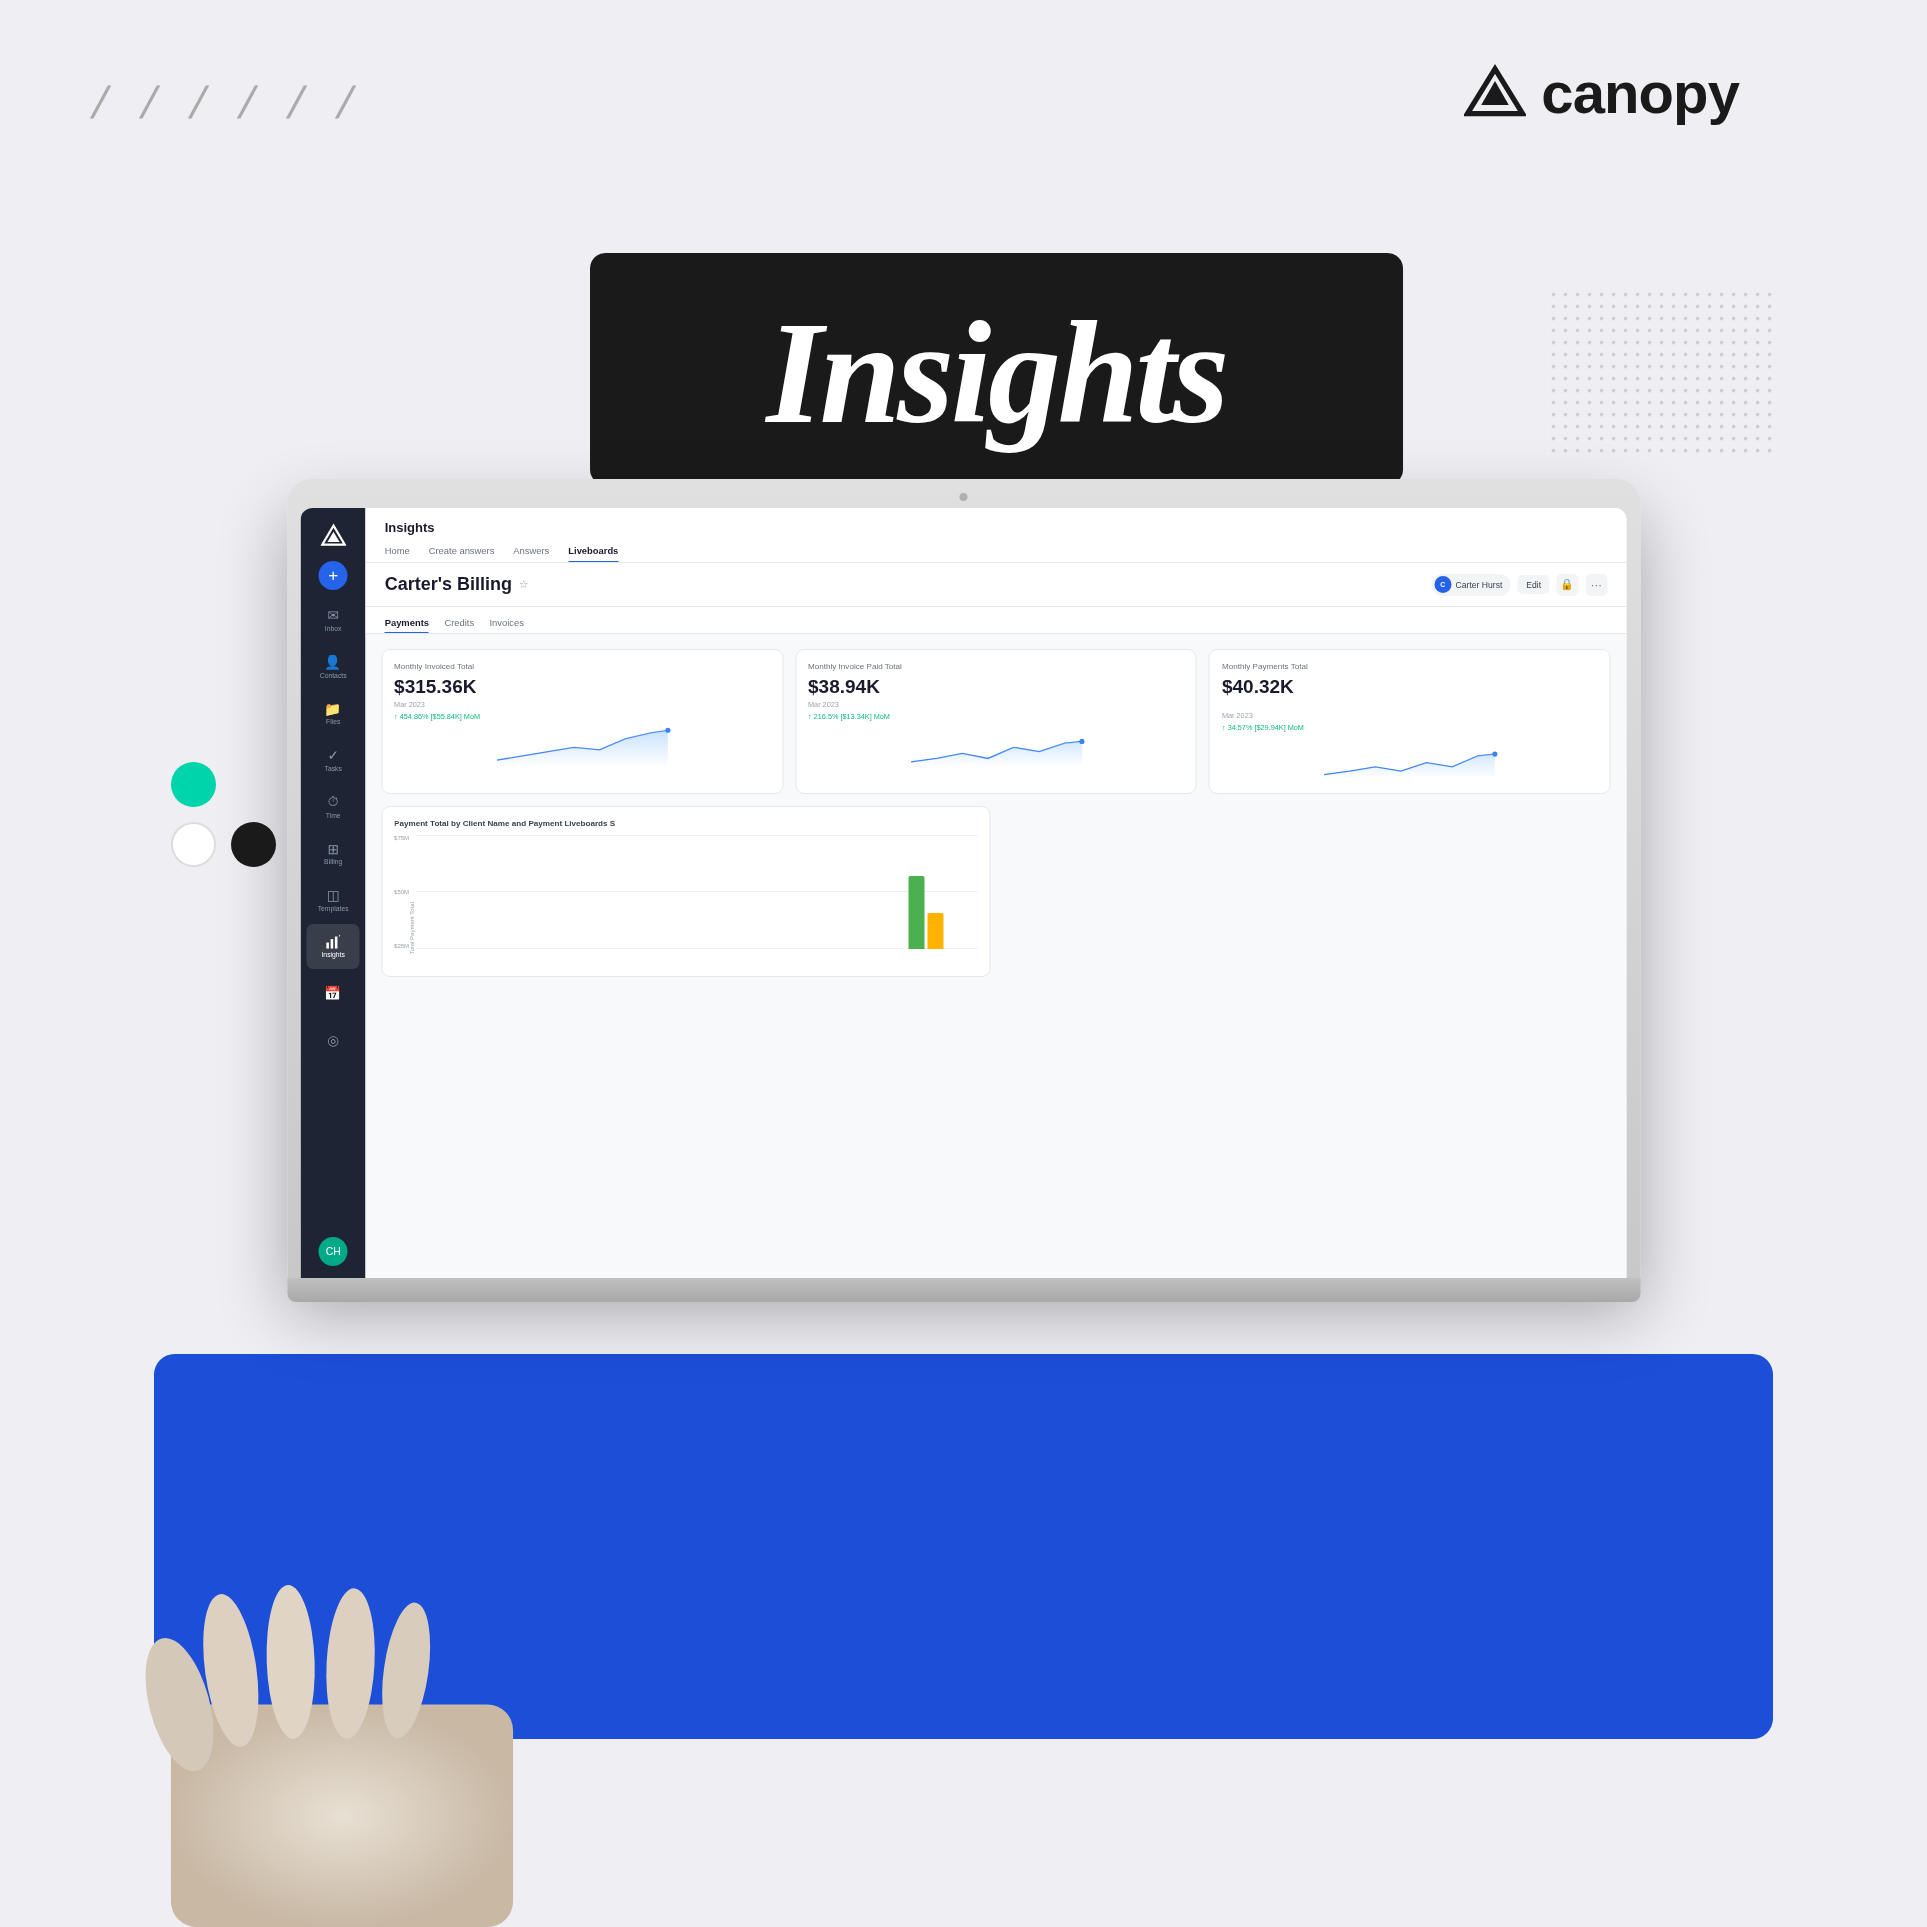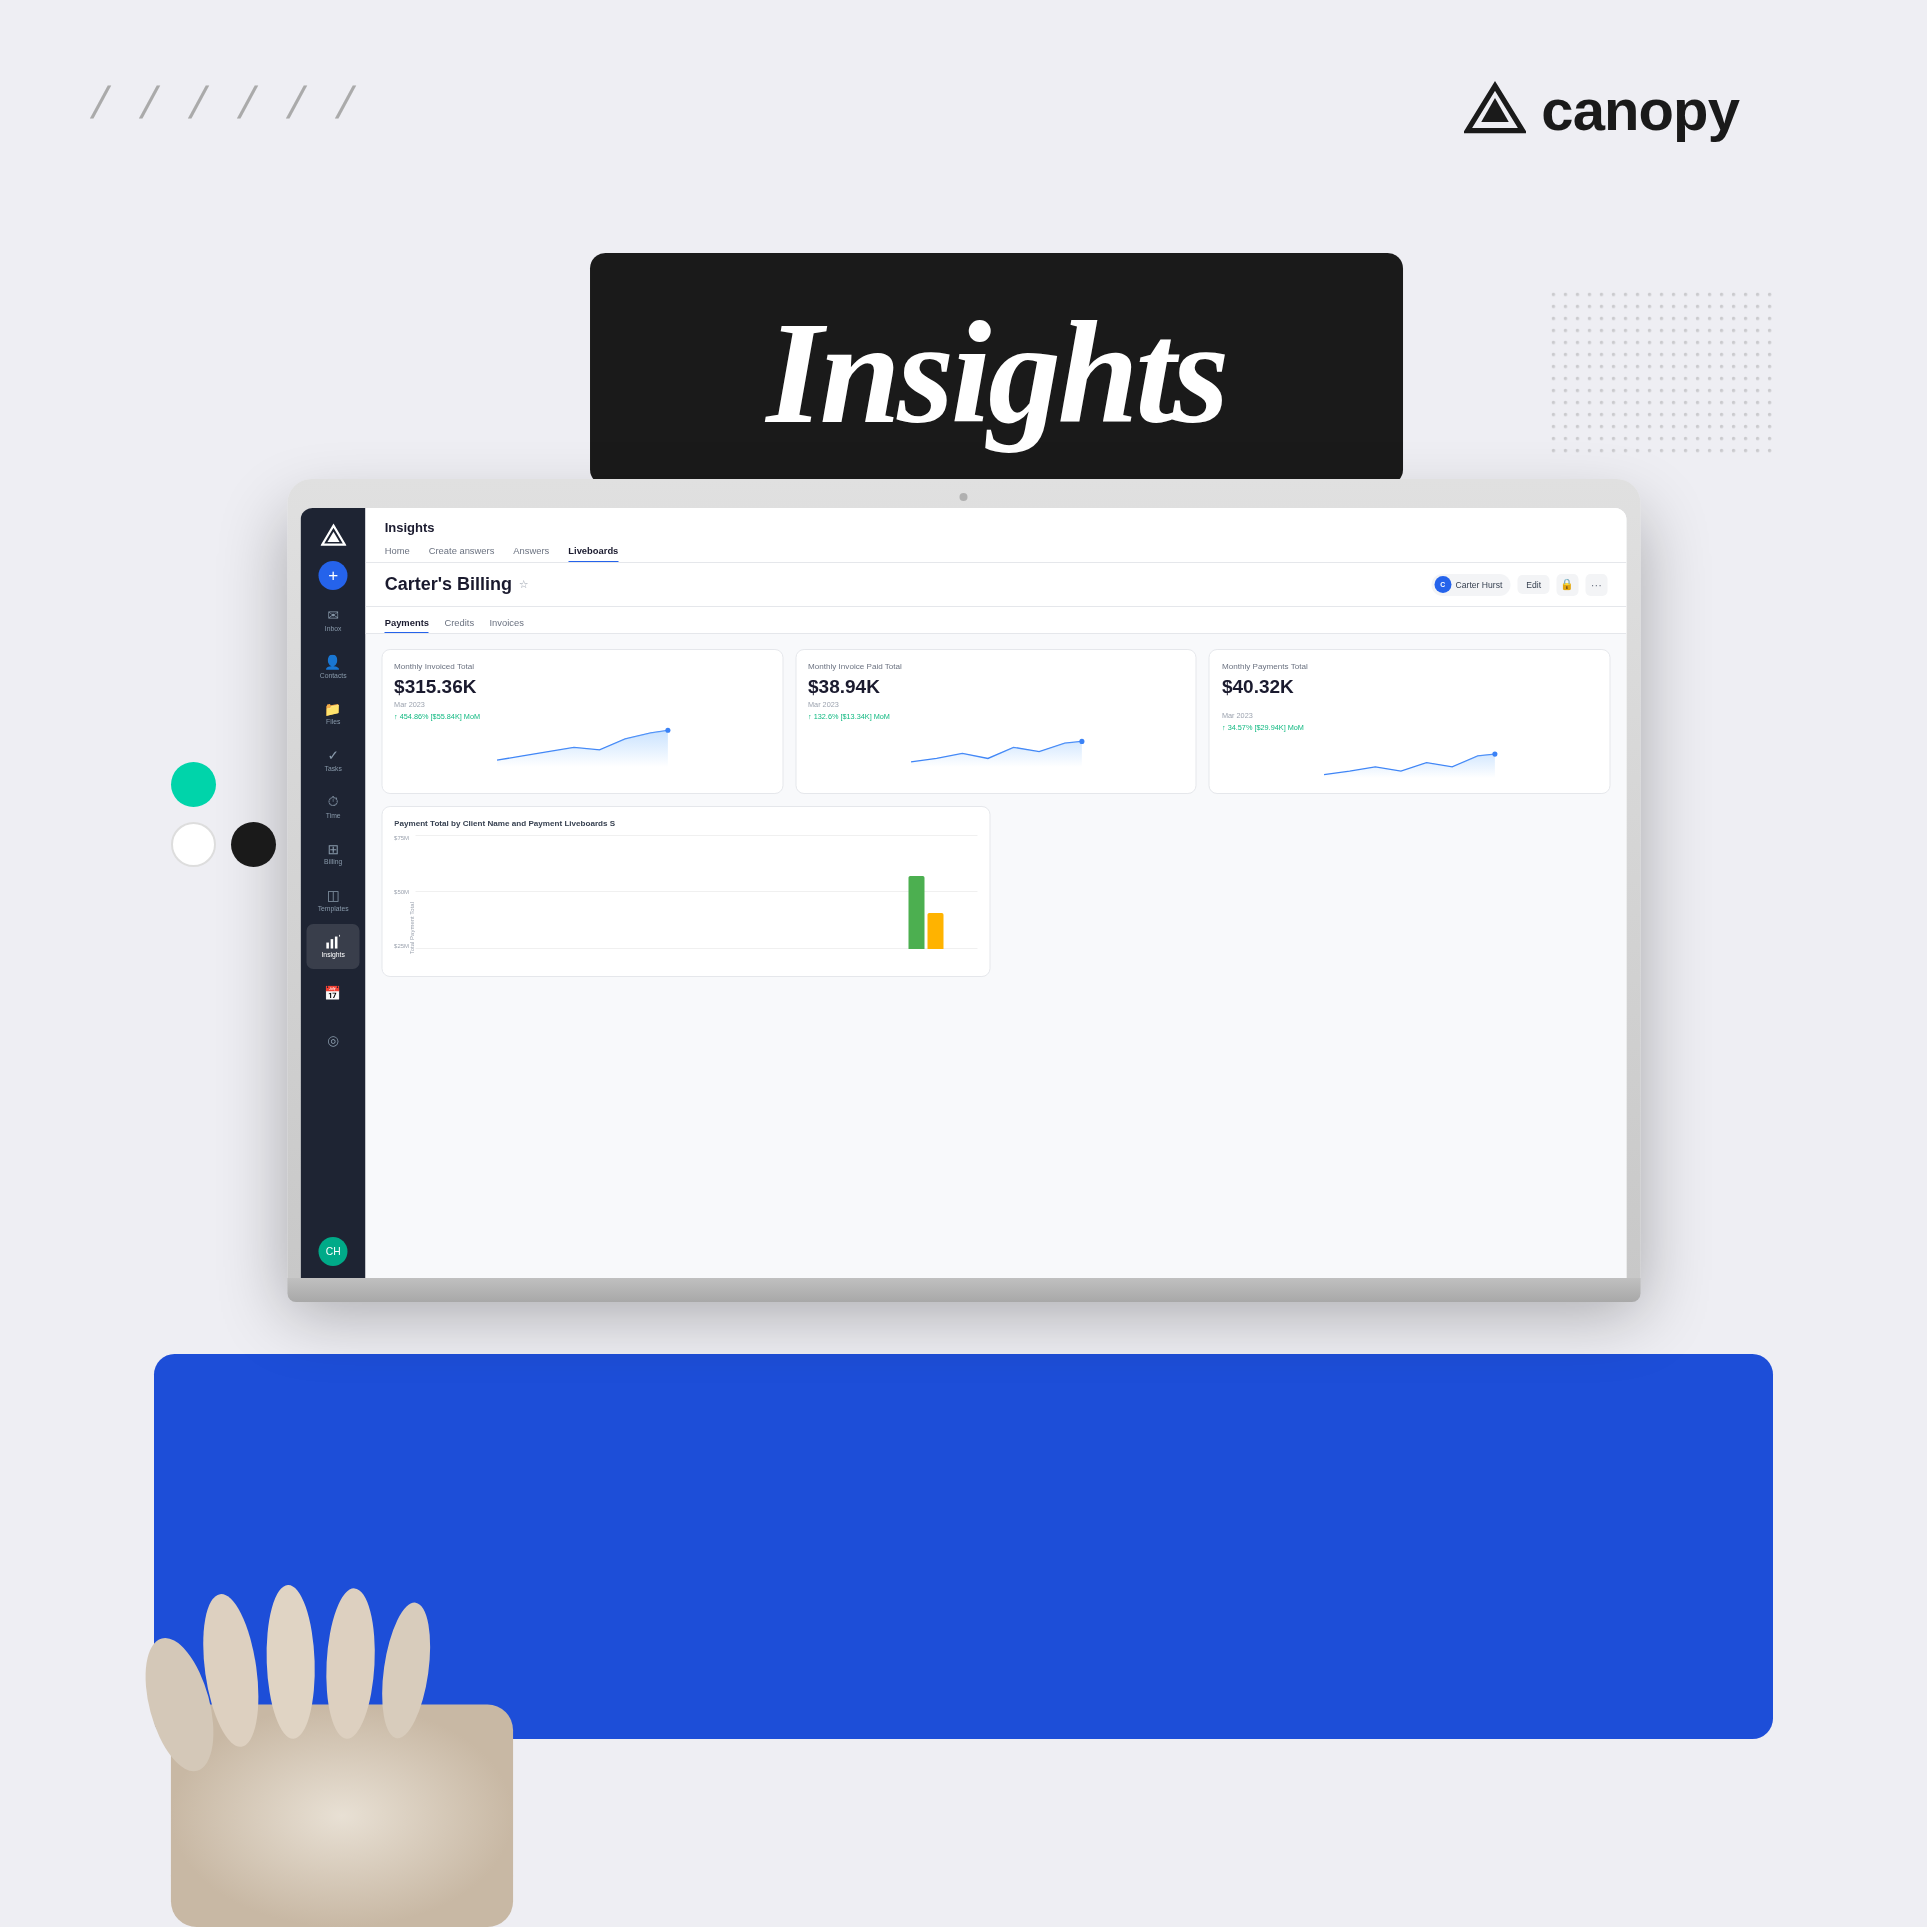--- a/index.html
+++ b/index.html
@@ -14,21 +14,21 @@
   </style>
 </head>
 <body>
 
 <div style="position:absolute;top:0;left:0;width:1927px;height:1927px;background:#eeeef3;"></div>
 
 <div style="position:absolute;top:77px;left:94px;font-size:45px;color:#aaa;letter-spacing:12px;font-weight:200;transform:skewX(-15deg);font-family:Arial,sans-serif;">
   / / / / / /
 </div>
 
-<div style="position:absolute;top:76px;right:188px;display:flex;align-items:center;gap:15.4px;">
+<div style="position:absolute;top:59px;right:188px;display:flex;align-items:center;gap:15.4px;">
   <svg width="62" height="62" viewBox="0 0 72 72">
     <polygon points="36,8 68,60 4,60" fill="none" stroke="#1a1a1a" stroke-width="6"></polygon>
     <polygon points="36,22 52,50 20,50" fill="#1a1a1a"></polygon>
   </svg>
   <span style="font-size:58px;font-weight:800;color:#1a1a1a;letter-spacing:-0.9px;">canopy</span>
 </div>
 
 <div style="position:absolute;top:291px;right:154px;width:223px;height:163px;z-index:2;opacity:0.35;">
   <svg width="223" height="163" viewBox="0 0 260 190">
     <pattern id="dots" x="0" y="0" width="14" height="14" patternUnits="userSpaceOnUse">
@@ -181,21 +181,21 @@
                 <path d="M0,40 L30,35 L60,30 L90,25 L120,28 L150,15 L180,8 L200,5" fill="none" stroke="#3b82f6" stroke-width="1.5"></path>
                 <path d="M0,40 L30,35 L60,30 L90,25 L120,28 L150,15 L180,8 L200,5 L200,48 L0,48 Z" fill="url(#g1)"></path>
                 <circle cx="200" cy="5" r="3" fill="#3b82f6"></circle>
               </svg>
             </div>
 
             <div style="background:#ffffff;border-radius:8.6px;padding:12px;border:0.9px solid #e5e7eb;">
               <div style="font-size:8.1px;color:#6b7280;margin-bottom:5.1px;font-weight:500;">Monthly Invoice Paid Total</div>
               <div style="font-size:19px;font-weight:700;color:#1a1a2e;margin-bottom:1.7px;">$38.94K</div>
               <div style="font-size:7.3px;color:#9ca3af;margin-bottom:2.6px;">Mar 2023</div>
-              <div style="font-size:7.3px;color:#10b981;margin-bottom:5.1px;">↑ 132.6% [$13.34K] MoM</div>
+              <div style="font-size:7.3px;color:#10b981;margin-bottom:5.1px;">↑ 216.5% [$13.34K] MoM</div>
               
               <svg width="100%" height="41" viewBox="0 0 200 48">
                 <defs>
                   <linearGradient id="g2" x1="0" y1="0" x2="0" y2="1">
                     <stop offset="0%" stop-color="#93c5fd" stop-opacity="0.4"></stop>
                     <stop offset="100%" stop-color="#93c5fd" stop-opacity="0"></stop>
                   </linearGradient>
                 </defs>
                 <path d="M0,42 L30,38 L60,32 L90,38 L120,25 L150,30 L180,20 L200,18" fill="none" stroke="#3b82f6" stroke-width="1.5"></path>
                 <path d="M0,42 L30,38 L60,32 L90,38 L120,25 L150,30 L180,20 L200,18 L200,48 L0,48 Z" fill="url(#g2)"></path>

